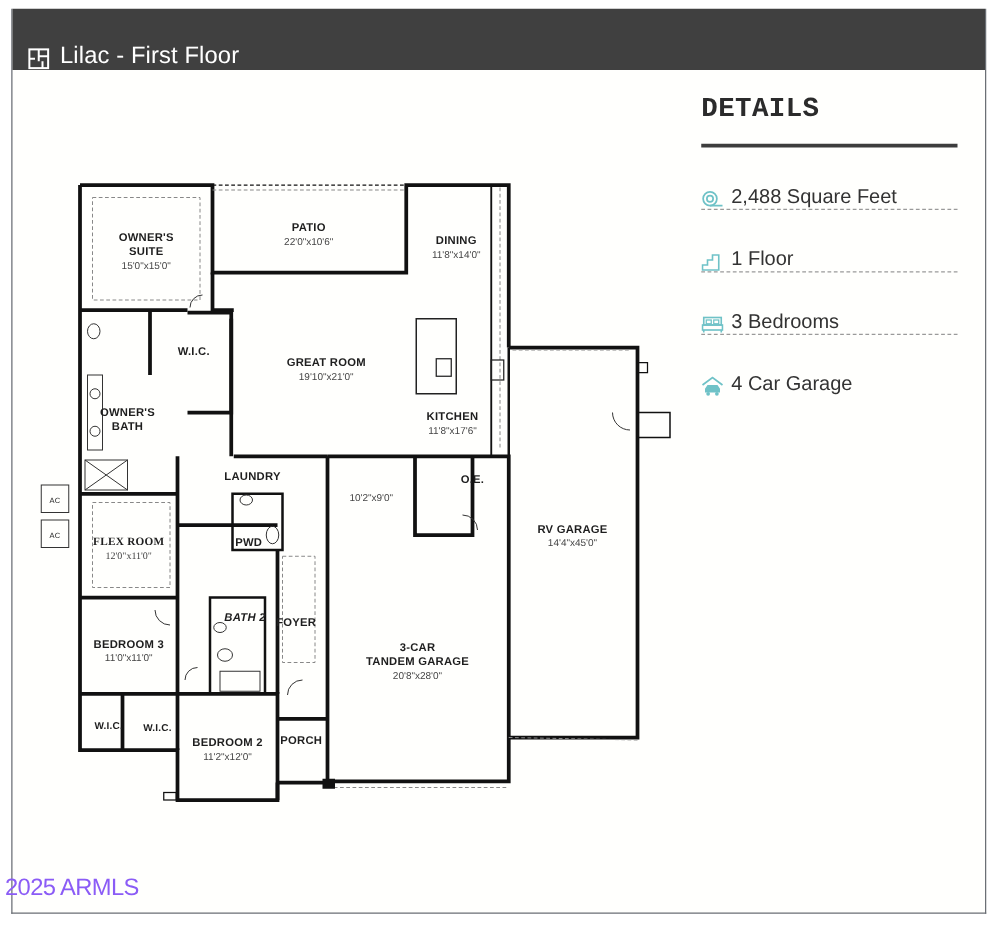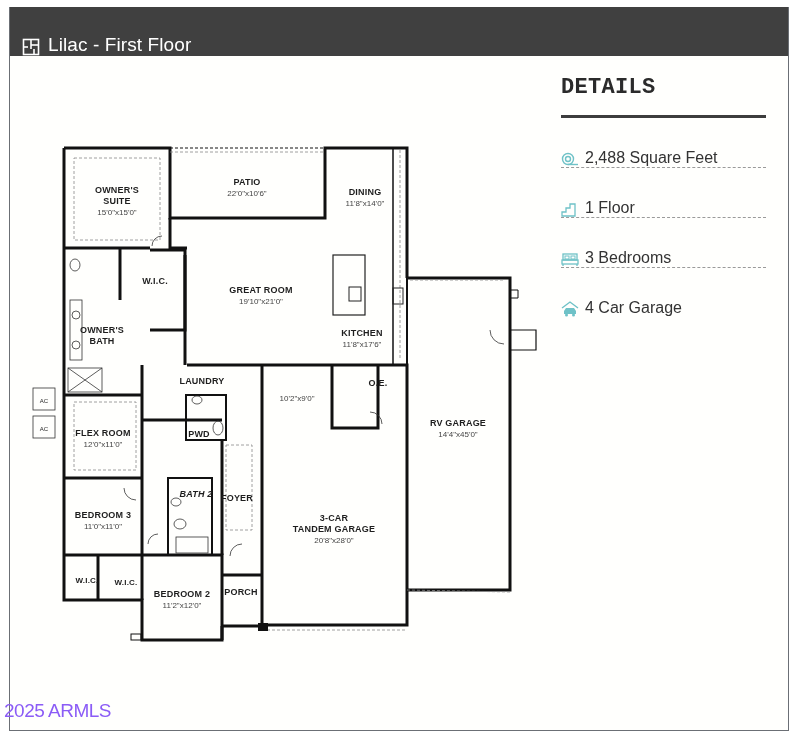--- a/index.html
+++ b/index.html
@@ -213,21 +213,21 @@
   </div>
   <div class="room-label" style="left:378px;top:378px;">
     <span>O.E.</span>
   </div>
   <div class="room-label" style="left:297px;top:393px;">
     <span class="room-dim">10'2"x9'0"</span>
   </div>
   <div class="room-label" style="left:199px;top:413px;margin-top:16px;">
     <span>PWD</span>
   </div>
-  <div class="room-label" style="left:103px;top:428px;">
+  <div class="room-label" style="left:103px;top:428px;font-family:Liberation Serif, serif;">
     <span>FLEX ROOM</span>
     <span class="room-dim">12'0"x11'0"</span>
   </div>
   <div class="room-label" style="left:458px;top:418px;">
     <span>RV GARAGE</span>
     <span class="room-dim">14'4"x45'0"</span>
   </div>
   <div class="room-label" style="left:237px;top:493px;">
     <span>FOYER</span>
   </div>

